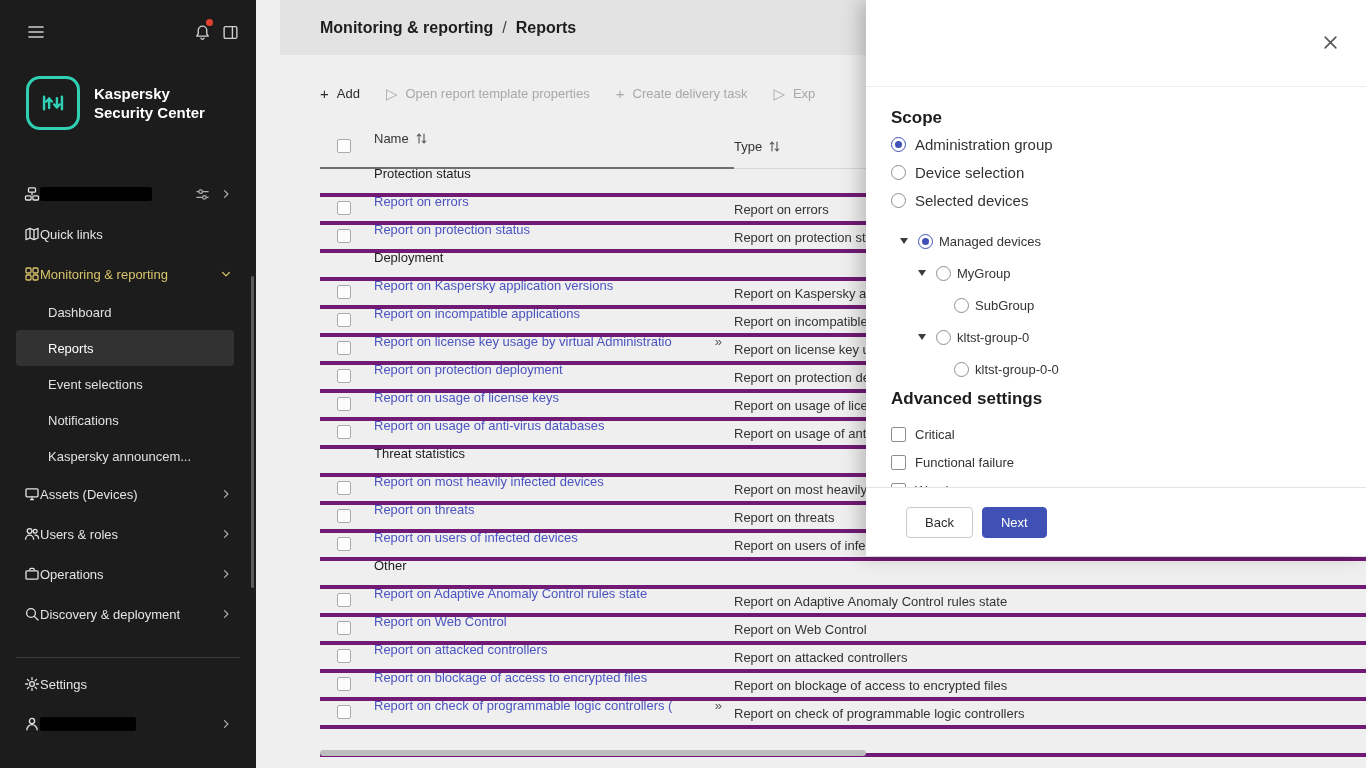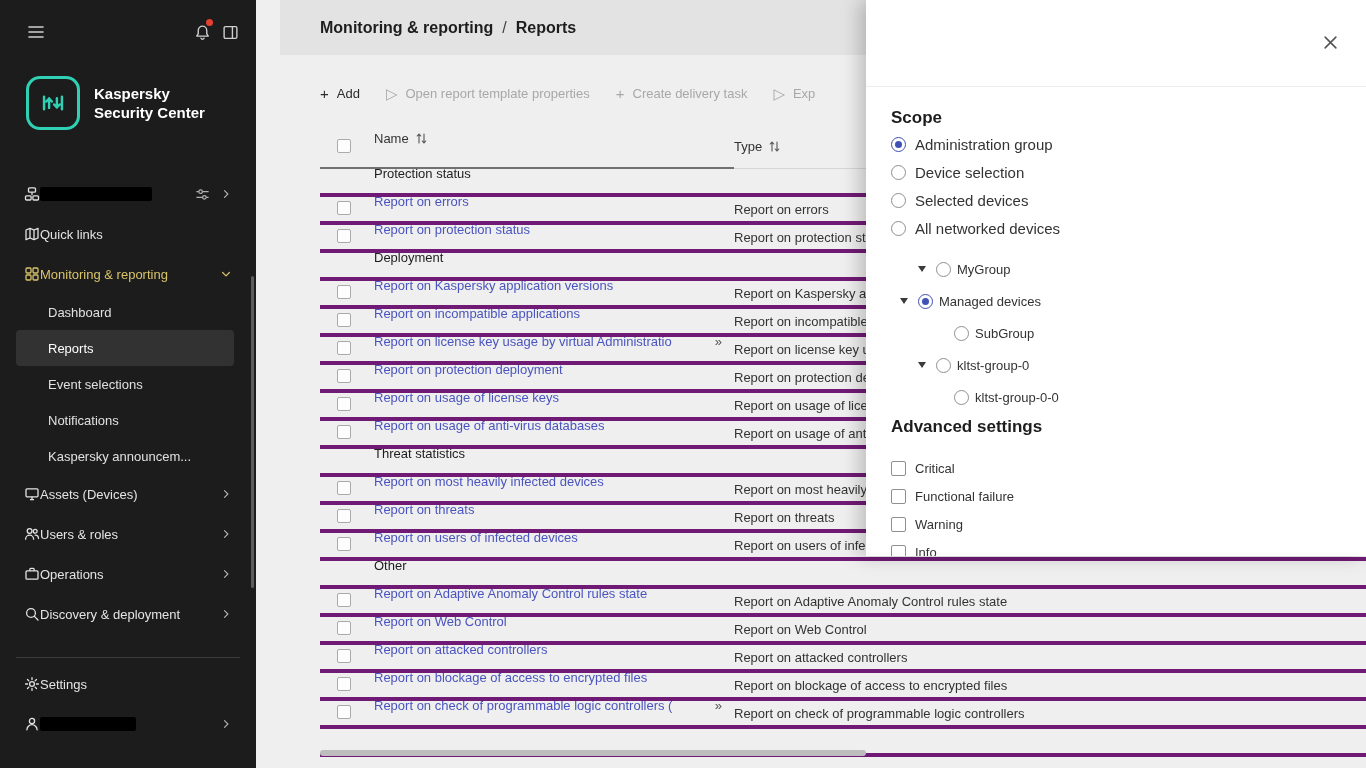--- a/index.html
+++ b/index.html
@@ -76,21 +76,21 @@
   .radio{ width:15px; height:15px; border:1px solid #8f8f8f; border-radius:50%; background:#fff; flex:none; position:relative; }
   .radio.checked{ border-color:var(--primary); }
   .radio.checked::after{ content:""; position:absolute; inset:3px; border-radius:50%; background:var(--primary); }
   .tree{ margin-top:11px; }
   .tree-row{ display:flex; align-items:center; gap:6px; height:32px; font-size:13px; color:#333; cursor:pointer; }
   .expander{ width:12px; display:flex; justify-content:center; flex:none; }
   .expander::after{ content:""; border-left:4.5px solid transparent; border-right:4.5px solid transparent; border-top:6px solid #3c3c3c; }
   .tree-row .radio{ margin-left:2px; }
   .adv-title{ margin-top:4px; }
   .check-list{ margin-top:11px; }
-  .check-row{ display:flex; align-items:flex-end; gap:9px; height:28px; font-size:13px; color:#333; cursor:pointer; }
+  .check-row{ display:flex; align-items:center; gap:9px; height:28px; font-size:13px; color:#333; cursor:pointer; }
   .checkbox2{ width:15px; height:15px; border:1px solid #8f8f8f; border-radius:2px; background:#fff; flex:none; }
   .panel-footer{ flex:none; height:69px; border-top:1px solid #e4e4e4; display:flex; align-items:center; gap:9px; padding-left:40px; }
   .btn{ height:31px; padding:0 18px; border-radius:4px; font-size:13px; display:flex; align-items:center; }
   .btn-secondary{ background:#fff; border:1px solid #c9c9c9; color:#2b2b2b; }
   .btn-primary{ background:var(--primary); border:1px solid var(--primary); color:#fff; }
 </style>
 </head>
 <body>
 
 <nav class="sidebar">
@@ -547,35 +547,31 @@
     <span>Administration group</span>
   </label>
         <label class="radio-row">
     <span class="radio"></span>
     <span>Device selection</span>
   </label>
         <label class="radio-row">
     <span class="radio"></span>
     <span>Selected devices</span>
   </label>
-        <label class="radio-row">
-    <span class="radio"></span>
-    <span>All networked devices</span>
-  </label>
       </div>
     <div class="tree">
+        <div class="tree-row" style="padding-left: 7px;">
+    <span class="expander"></span>
+    <span class="radio checked"></span>
+    <span>Managed devices</span>
+  </div>
         <div class="tree-row" style="padding-left: 25px;">
     <span class="expander"></span>
     <span class="radio"></span>
     <span>MyGroup</span>
-  </div>
-        <div class="tree-row" style="padding-left: 7px;">
-    <span class="expander"></span>
-    <span class="radio checked"></span>
-    <span>Managed devices</span>
   </div>
         <div class="tree-row" style="padding-left: 43px;">
     <span class="expander" style="visibility: hidden;"></span>
     <span class="radio"></span>
     <span>SubGroup</span>
   </div>
         <div class="tree-row" style="padding-left: 25px;">
     <span class="expander"></span>
     <span class="radio"></span>
     <span>kltst-group-0</span>
@@ -599,13 +595,17 @@
         <label class="check-row">
     <span class="checkbox2"></span>
     <span>Warning</span>
   </label>
         <label class="check-row">
     <span class="checkbox2"></span>
     <span>Info</span>
   </label>
       </div>
   </div>
+  <div class="panel-footer">
+    <button class="btn btn-secondary">Back</button>
+    <button class="btn btn-primary">Next</button>
+  </div>
 </aside>
 
 </body></html>

